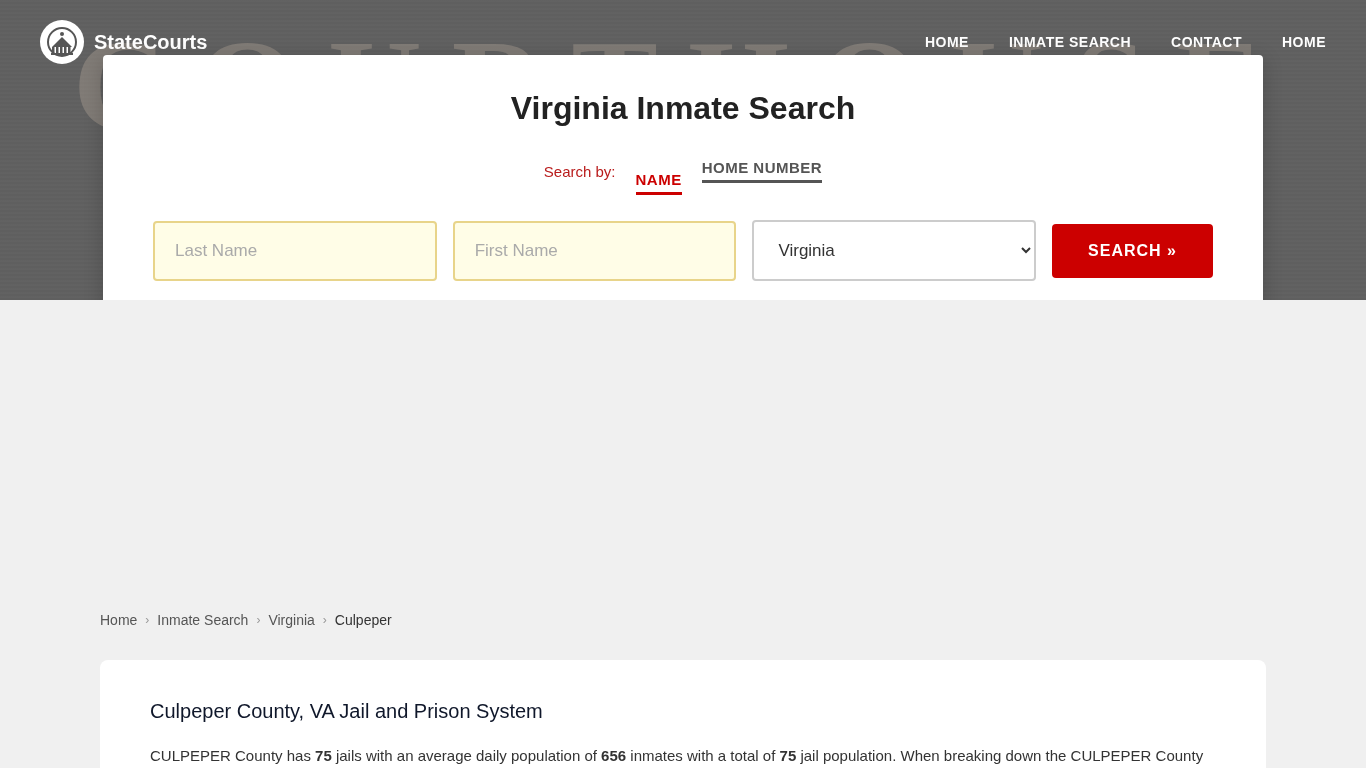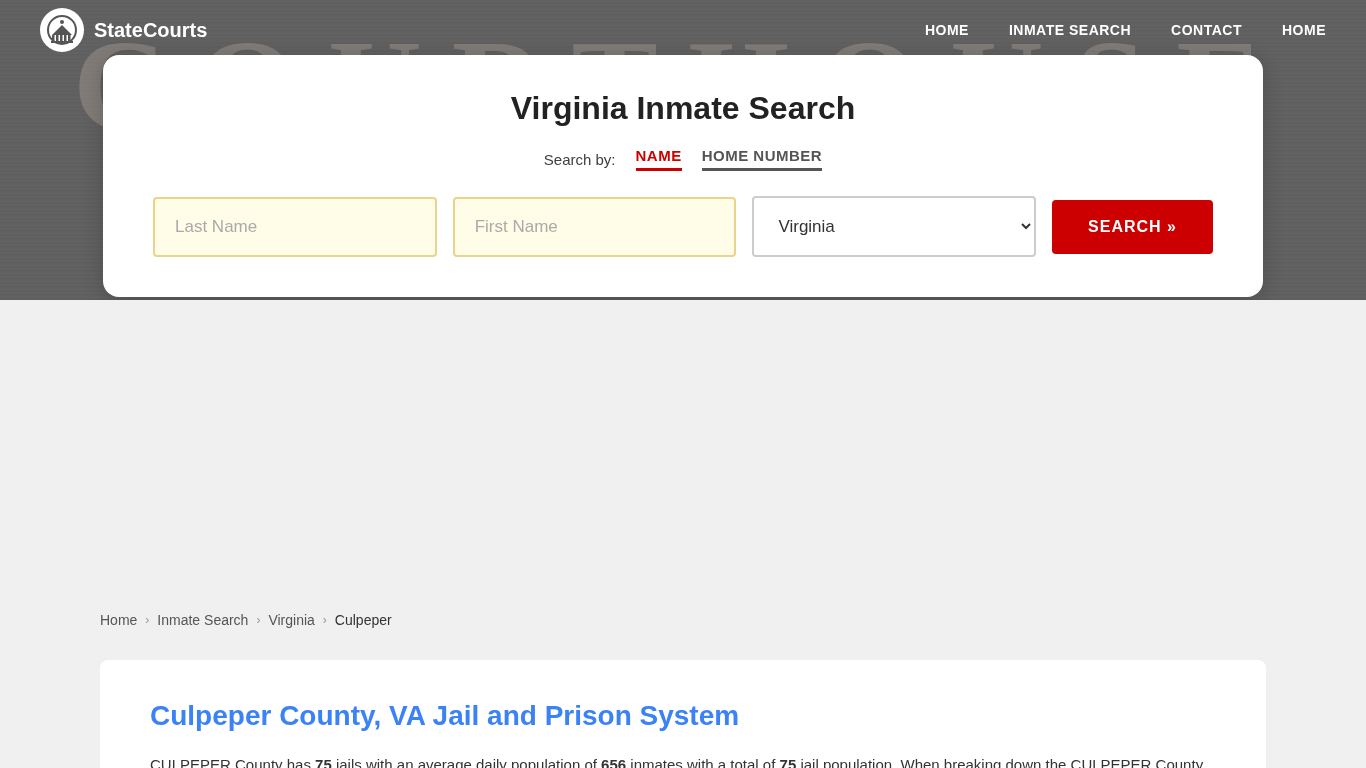--- a/index.html
+++ b/index.html
@@ -28,21 +28,21 @@
       font-size: 130px;
       font-weight: 900;
       color: rgba(160,150,140,0.5);
       letter-spacing: 30px;
       user-select: none;
       font-family: serif;
     }
 
     .nav-bar {
       position: absolute;
-      top: 0; left: 0; right: 0;
+      top: 12px; left: 0; right: 0;
       display: flex;
       align-items: center;
       padding: 9px 40px;
       height: 60px;
       z-index: 10;
     }
     .logo-area {
       display: flex;
       align-items: center;
       gap: 10px;
@@ -79,55 +79,56 @@
     }
 
     
     .search-card {
       position: absolute;
       top: 55px;
       left: 50%;
       transform: translateX(-50%);
       width: 1160px;
       background: white;
-      border-radius: 16px;
+      border-radius: 4px;
       padding: 35px 50px 40px;
       z-index: 20;
       box-shadow: 0 4px 20px rgba(0,0,0,0.2);
     }
     .search-card-title {
       text-align: center;
       font-size: 32px;
       font-weight: bold;
       margin-bottom: 20px;
       color: #222;
     }
     .search-by-row {
       display: flex;
       align-items: center;
       justify-content: center;
       gap: 20px;
       margin-bottom: 25px;
     }
     .search-by-label {
       font-size: 15px;
-      color: #404040;
+      color: #b91c1c;
     }
     .search-tab {
       font-size: 15px;
       font-weight: bold;
       padding-bottom: 4px;
       cursor: pointer;
       border-bottom: 3px solid transparent;
       color: #888;
       letter-spacing: 0.5px;
     }
     .search-tab.active {
       color: #cc0000;
       border-bottom: 3px solid #cc0000;
+      margin-top: 24px;
     }
     .search-tab.inactive {
       color: #555;
       border-bottom: 3px solid #555;
     }
     .search-inputs-row {
       display: flex;
       gap: 16px;
       align-items: center;
     }
@@ -194,24 +195,24 @@
     }
 
     
     .main-content {
       background: white;
       margin: 20px 100px;
       border-radius: 8px;
       padding: 40px 50px;
     }
     .section-title {
-      font-size: 28px;
-      font-weight: bold;
+      font-size: 20px;
+      font-weight: normal;
       margin-bottom: 20px;
-      color: #3b82f6;
+      color: #0f172a;
     }
     .description {
       font-size: 15px;
       line-height: 1.7;
       color: #333;
       margin-bottom: 40px;
     }
     .description strong {
       font-weight: bold;
     }

